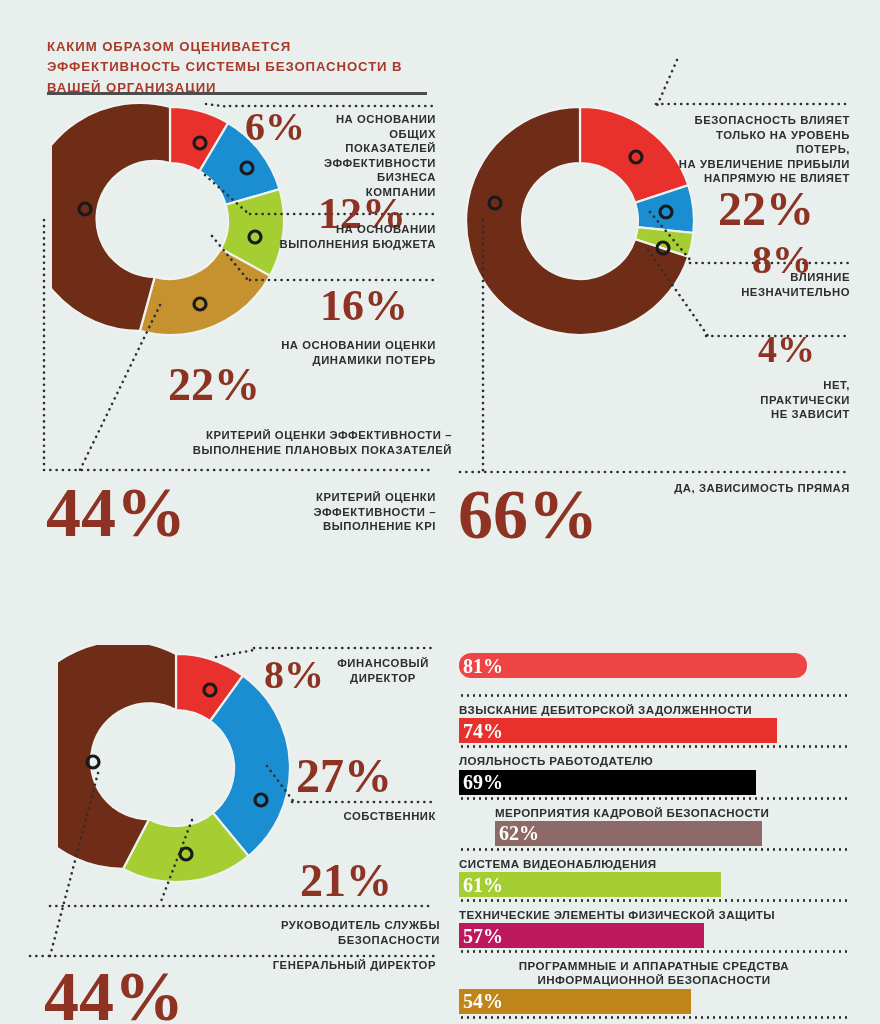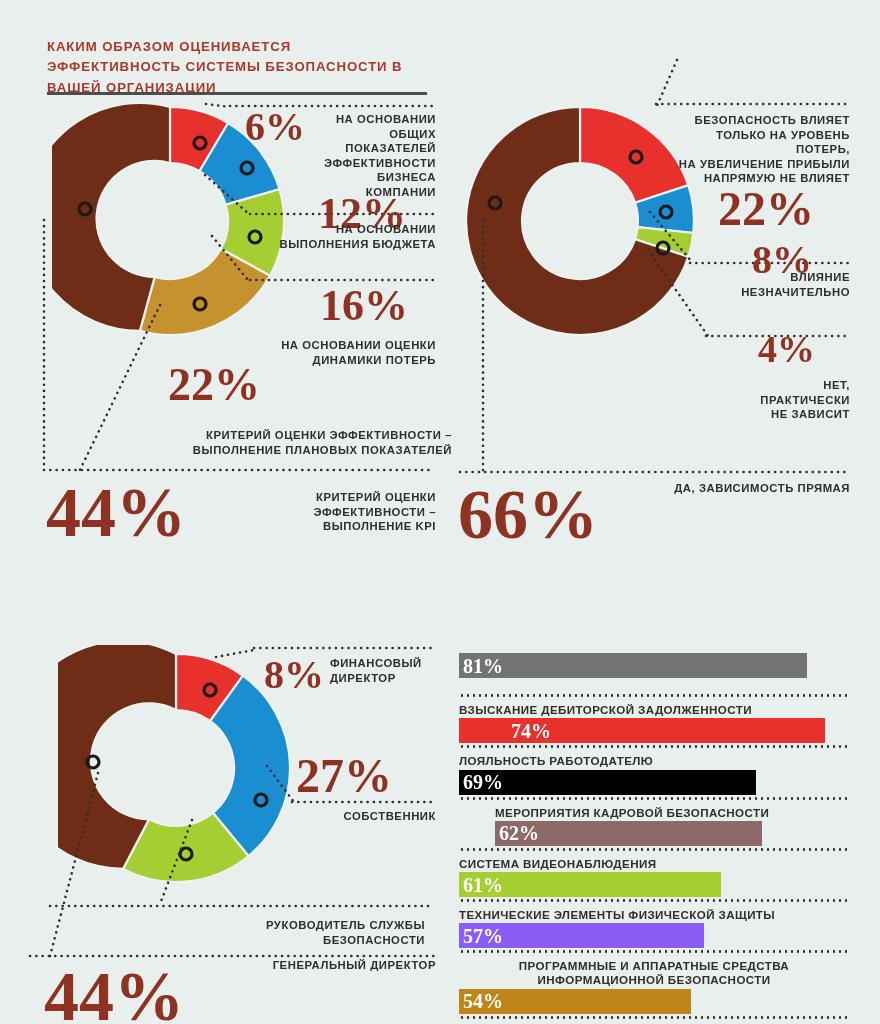--- a/index.html
+++ b/index.html
@@ -244,51 +244,52 @@
     </g>
     <g stroke="#2e2e2e" stroke-width="2.6" stroke-linecap="round" stroke-dasharray="0.1 6.2" fill="none">
       <path d="M 254 92 L 434 92"></path>
       <path d="M 292 246 L 434 246"></path>
       <path d="M 50 350 L 434 350"></path>
       <path d="M 30 400 L 434 400"></path>
     </g>
   </svg>
 
   <div class="pct" style="left:264px;top:655px;font-size:40px;">8%</div>
-  <div class="cap" style="left:330px;top:656px;width:106px;text-align:left;">ФИНАНСОВЫЙ
+  <div class="cap" style="left:330px;top:656px;width:106px;text-align:center;">ФИНАНСОВЫЙ
 ДИРЕКТОР</div>
 
   <div class="pct" style="left:296px;top:752px;font-size:48px;">27%</div>
   <div class="cap" style="left:300px;top:809px;width:136px;text-align:right;">СОБСТВЕННИК</div>
 
-  <div class="cap" style="left:165px;top:918px;width:260px;text-align:right;">РУКОВОДИТЕЛЬ СЛУЖБЫ БЕЗОПАСНОСТИ</div>
+  <div class="pct" style="left:300px;top:858px;font-size:46px;">21%</div>
+  <div class="cap" style="left:180px;top:918px;width:260px;text-align:right;">РУКОВОДИТЕЛЬ СЛУЖБЫ БЕЗОПАСНОСТИ</div>
 
   <div class="pct" style="left:44px;top:962px;font-size:70px;">44%</div>
   <div class="cap" style="left:246px;top:958px;width:190px;text-align:right;">ГЕНЕРАЛЬНЫЙ ДИРЕКТОР</div>
 
   <section class="panel" id="panel-q4">
     <div class="panel-inner">
       
       
     </div>
   </section>
 
   <div id="bars">
       <div class="bar-row" style="top: 652px;">
         <div class="bar-track">
-          <div class="bar-fill" style="width: 348.3px; background: #737373;">
+          <div class="bar-fill" style="width: 348.3px; background: #ef4444; border-radius: 12px;">
             <span class="bar-val">81%</span>
           </div>
         </div>
       </div>
       <div class="bar-sep" style="top: 694.2px;"></div>
       <div class="bar-row" style="top: 703.2px;">
         <div class="bar-label">ВЗЫСКАНИЕ ДЕБИТОРСКОЙ ЗАДОЛЖЕННОСТИ</div>
         <div class="bar-track">
-          <div class="bar-fill" style="width: 318.2px; background: rgb(232, 48, 44); padding-left: 48px;">
+          <div class="bar-fill" style="width: 318.2px; background: rgb(232, 48, 44);">
             <span class="bar-val">74%</span>
           </div>
         </div>
       </div>
       <div class="bar-sep" style="top: 745.4px;"></div>
       <div class="bar-row" style="top: 754.4px;">
         <div class="bar-label">ЛОЯЛЬНОСТЬ РАБОТОДАТЕЛЮ</div>
         <div class="bar-track">
           <div class="bar-fill" style="width: 296.7px; background: #000000;">
             <span class="bar-val">69%</span>
@@ -310,21 +311,21 @@
         <div class="bar-track">
           <div class="bar-fill" style="width: 262.3px; background: rgb(165, 206, 50);">
             <span class="bar-val">61%</span>
           </div>
         </div>
       </div>
       <div class="bar-sep" style="top: 899px;"></div>
       <div class="bar-row" style="top: 908px;">
         <div class="bar-label">ТЕХНИЧЕСКИЕ ЭЛЕМЕНТЫ ФИЗИЧЕСКОЙ ЗАЩИТЫ</div>
         <div class="bar-track">
-          <div class="bar-fill" style="width: 245.1px; background: #8b5cf6;">
+          <div class="bar-fill" style="width: 245.1px; background: #be185d;">
             <span class="bar-val">57%</span>
           </div>
         </div>
       </div>
       <div class="bar-sep" style="top: 950.2px;"></div>
       <div class="bar-row" style="top: 959.2px; text-align: center;">
         <div class="bar-label">ПРОГРАММНЫЕ И АППАРАТНЫЕ СРЕДСТВА
 ИНФОРМАЦИОННОЙ БЕЗОПАСНОСТИ</div>
         <div class="bar-track">
           <div class="bar-fill" style="width: 232.2px; background: rgb(192, 133, 25);">

